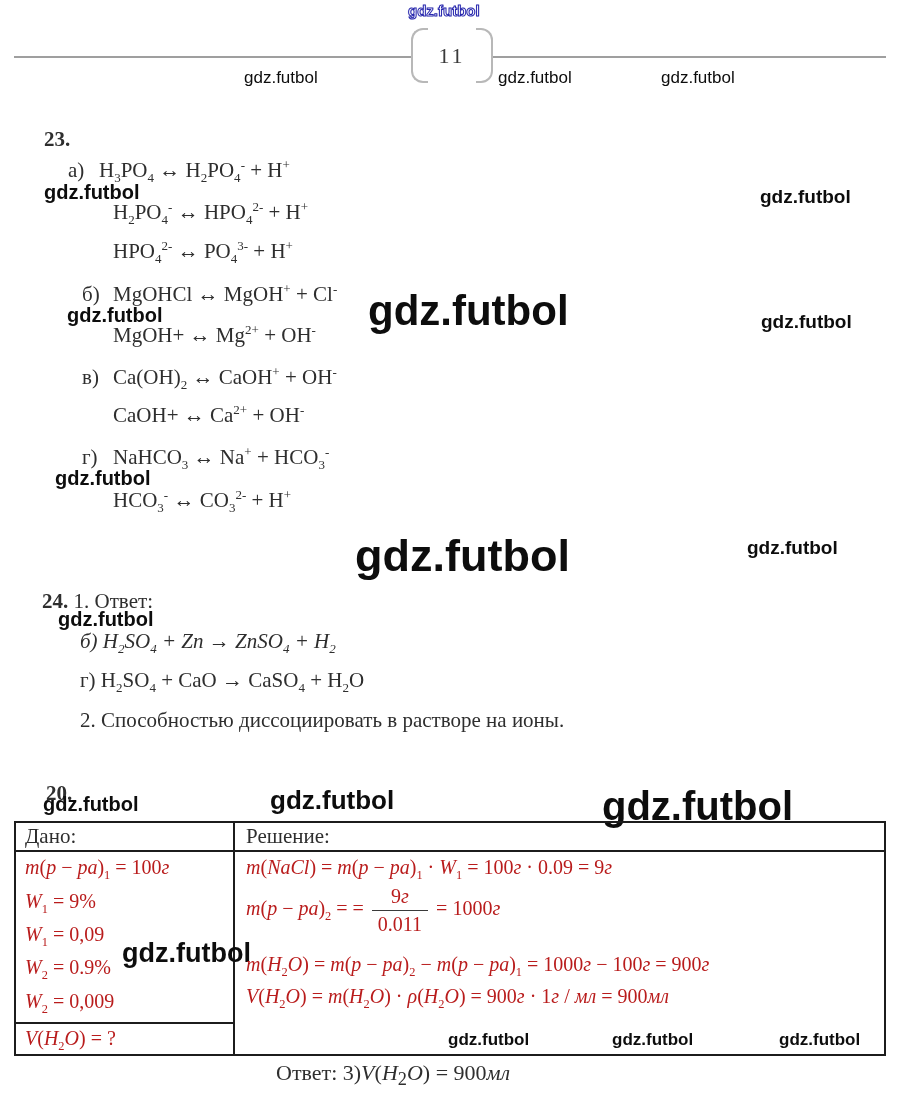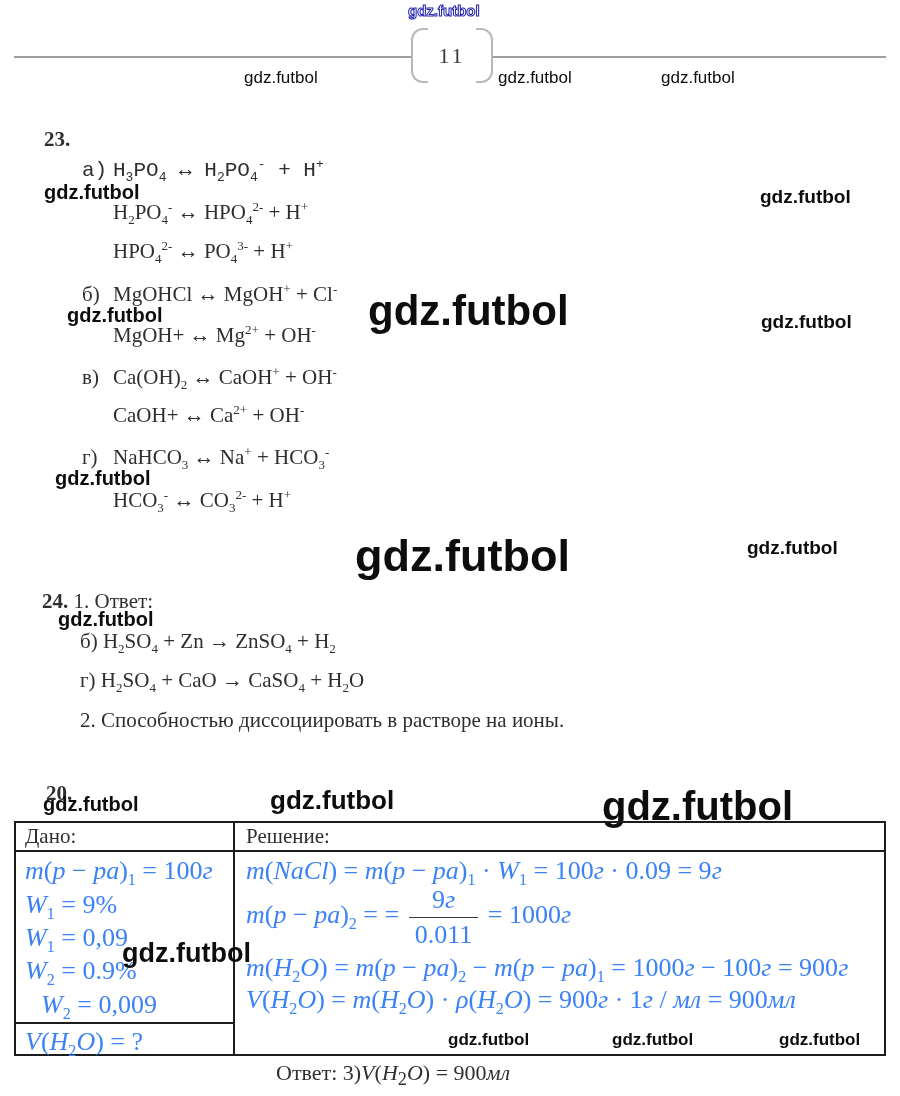--- a/index.html
+++ b/index.html
@@ -44,21 +44,21 @@
   .eq { font-size:21px; color:#2e2e2e; }
   .eq sub { font-size:62%; }
   .eq sup { font-size:62%; }
   .tag { display:inline-block; width:31px; }
   .bold { font-weight:700; }
 
   
   .ptable { border:2px solid #1c1c1c; background:transparent; }
   .vline { background:#1c1c1c; width:2px; }
   .hline { background:#1c1c1c; height:2px; }
-  .math { font-size:26px; color:#3b82f6; }
+  .math { font-size:20px; color:#b91c1c; }
   .math sub { font-size:62%; }
   .thead { font-size:21px; color:#2e2e2e; }
 
   .frac { display:inline-block; vertical-align:middle; text-align:center; margin:0 3px; }
   .frac .num { display:block; padding:1px 6px 2px; border-bottom:1.5px solid #3a3a3a; }
   .frac .den { display:block; padding:2px 6px 0; }
 
   .answer { font-size:22px; color:#2e2e2e; }
 </style>
 </head>
@@ -73,21 +73,21 @@
   <span>11</span>
   <span class="bracket right"></span>
 </div>
 
 <div class="abs wm wm-light" style="left:244px; top:68px; font-size:17px;">gdz.futbol</div>
 <div class="abs wm wm-light" style="left:498px; top:68px; font-size:17px;">gdz.futbol</div>
 <div class="abs wm wm-light" style="left:661px; top:68px; font-size:17px;">gdz.futbol</div>
 
 <div class="abs eq bold" style="left:44px; top:127px;">23.</div>
 
-<div class="abs eq" style="left:82px; top:157px;font-family:Liberation Mono, monospace;">
+<div class="abs eq" style="left:68px; top:157px;">
   <span class="tag">а)</span><span>H<sub>3</sub>PO<sub>4</sub> ↔ H<sub>2</sub>PO<sub>4</sub><sup>-</sup> + H<sup>+</sup></span>
 </div>
 <div class="abs eq" style="left:82px; top:199px;">
   <span class="tag"></span><span>H<sub>2</sub>PO<sub>4</sub><sup>-</sup> ↔ HPO<sub>4</sub><sup>2-</sup> + H<sup>+</sup></span>
 </div>
 <div class="abs eq" style="left:82px; top:238px;">
   <span class="tag"></span><span>HPO<sub>4</sub><sup>2-</sup> ↔ PO<sub>4</sub><sup>3-</sup> + H<sup>+</sup></span>
 </div>
 <div class="abs eq" style="left:82px; top:281px;">
   <span class="tag">б)</span><span>MgOHCl ↔ MgOH<sup>+</sup> + Cl<sup>-</sup></span>
@@ -117,21 +117,21 @@
 
 <div class="abs wm" style="left:355px; top:530px; font-size:45px; font-weight:600;">gdz.futbol</div>
 <div class="abs wm" style="left:747px; top:537px; font-size:19px;">gdz.futbol</div>
 
 <div class="abs eq" style="left:42px; top:589px;">
   <span class="bold">24.</span>
   <span>1. Ответ:</span>
 </div>
 <div class="abs wm" style="left:58px; top:608px; font-size:20px;">gdz.futbol</div>
 
-<div class="abs eq" style="left:80px; top:629px;">
+<div class="abs eq" style="left:80px; top:629px;font-style:italic;">
   <span>б) H<sub>2</sub>SO<sub>4</sub> + Zn → ZnSO<sub>4</sub> + H<sub>2</sub></span>
 </div>
 <div class="abs eq" style="left:80px; top:668px;text-align:right;">
   <span>г) H<sub>2</sub>SO<sub>4</sub> + CaO → CaSO<sub>4</sub> + H<sub>2</sub>O</span>
 </div>
 <div class="abs eq" style="left:80px; top:708px;">2. Способностью диссоциировать в растворе на ионы.</div>
 
 <div class="abs eq bold" style="left:46px; top:781px;">20.</div>
 <div class="abs wm" style="left:43px; top:793px; font-size:20px;">gdz.futbol</div>
 <div class="abs wm" style="left:270px; top:785px; font-size:26px; font-weight:600;">gdz.futbol</div>
@@ -142,21 +142,21 @@
 <div class="abs hline" style="left:14px; top:850px; width:870px;"></div>
 <div class="abs hline" style="left:14px; top:1022px; width:221px; height:1.5px;"></div>
 
 <div class="abs thead" style="left:25px; top:824px;">Дано:</div>
 <div class="abs thead" style="left:246px; top:824px;">Решение:</div>
 
 <div class="abs math" style="left:25px; top:856px;"><i>m</i>(<i>p</i> − <i>pa</i>)<sub>1</sub> = 100<i>г</i></div>
 <div class="abs math" style="left:25px; top:890px;"><i>W</i><sub>1</sub> = 9%</div>
 <div class="abs math" style="left:25px; top:923px;"><i>W</i><sub>1</sub> = 0,09</div>
 <div class="abs math" style="left:25px; top:956px;"><i>W</i><sub>2</sub> = 0.9%</div>
-<div class="abs math" style="left:25px; top:990px;margin-left:16px;"><i>W</i><sub>2</sub> = 0,009</div>
+<div class="abs math" style="left:25px; top:990px;"><i>W</i><sub>2</sub> = 0,009</div>
 <div class="abs math" style="left:25px; top:1027px;"><i>V</i>(<i>H</i><sub>2</sub><i>O</i>) = ?</div>
 
 <div class="abs wm" style="left:122px; top:938px; font-size:27px; font-weight:600;">gdz.futbol</div>
 
 <div class="abs math" style="left:246px; top:856px;"><i>m</i>(<i>NaCl</i>) = <i>m</i>(<i>p</i> − <i>pa</i>)<sub>1</sub> · <i>W</i><sub>1</sub> = 100<i>г</i> · 0.09 = 9<i>г</i></div>
 <div class="abs math" style="left:246px; top:884px;"><i>m</i>(<i>p</i> − <i>pa</i>)<sub>2</sub> =  = <span class="frac"><span class="num">9<i>г</i></span><span class="den">0.011</span></span> = 1000<i>г</i></div>
 <div class="abs math" style="left:246px; top:953px;"><i>m</i>(<i>H</i><sub>2</sub><i>O</i>) = <i>m</i>(<i>p</i> − <i>pa</i>)<sub>2</sub> − <i>m</i>(<i>p</i> − <i>pa</i>)<sub>1</sub> = 1000<i>г</i> − 100<i>г</i> = 900<i>г</i></div>
 <div class="abs math" style="left:246px; top:985px;"><i>V</i>(<i>H</i><sub>2</sub><i>O</i>) = <i>m</i>(<i>H</i><sub>2</sub><i>O</i>) · <i>ρ</i>(<i>H</i><sub>2</sub><i>O</i>) = 900<i>г</i> · 1<i>г</i> / <i>мл</i> = 900<i>мл</i></div>
 
 <div class="abs wm" style="left:448px; top:1030px; font-size:17px;">gdz.futbol</div>

